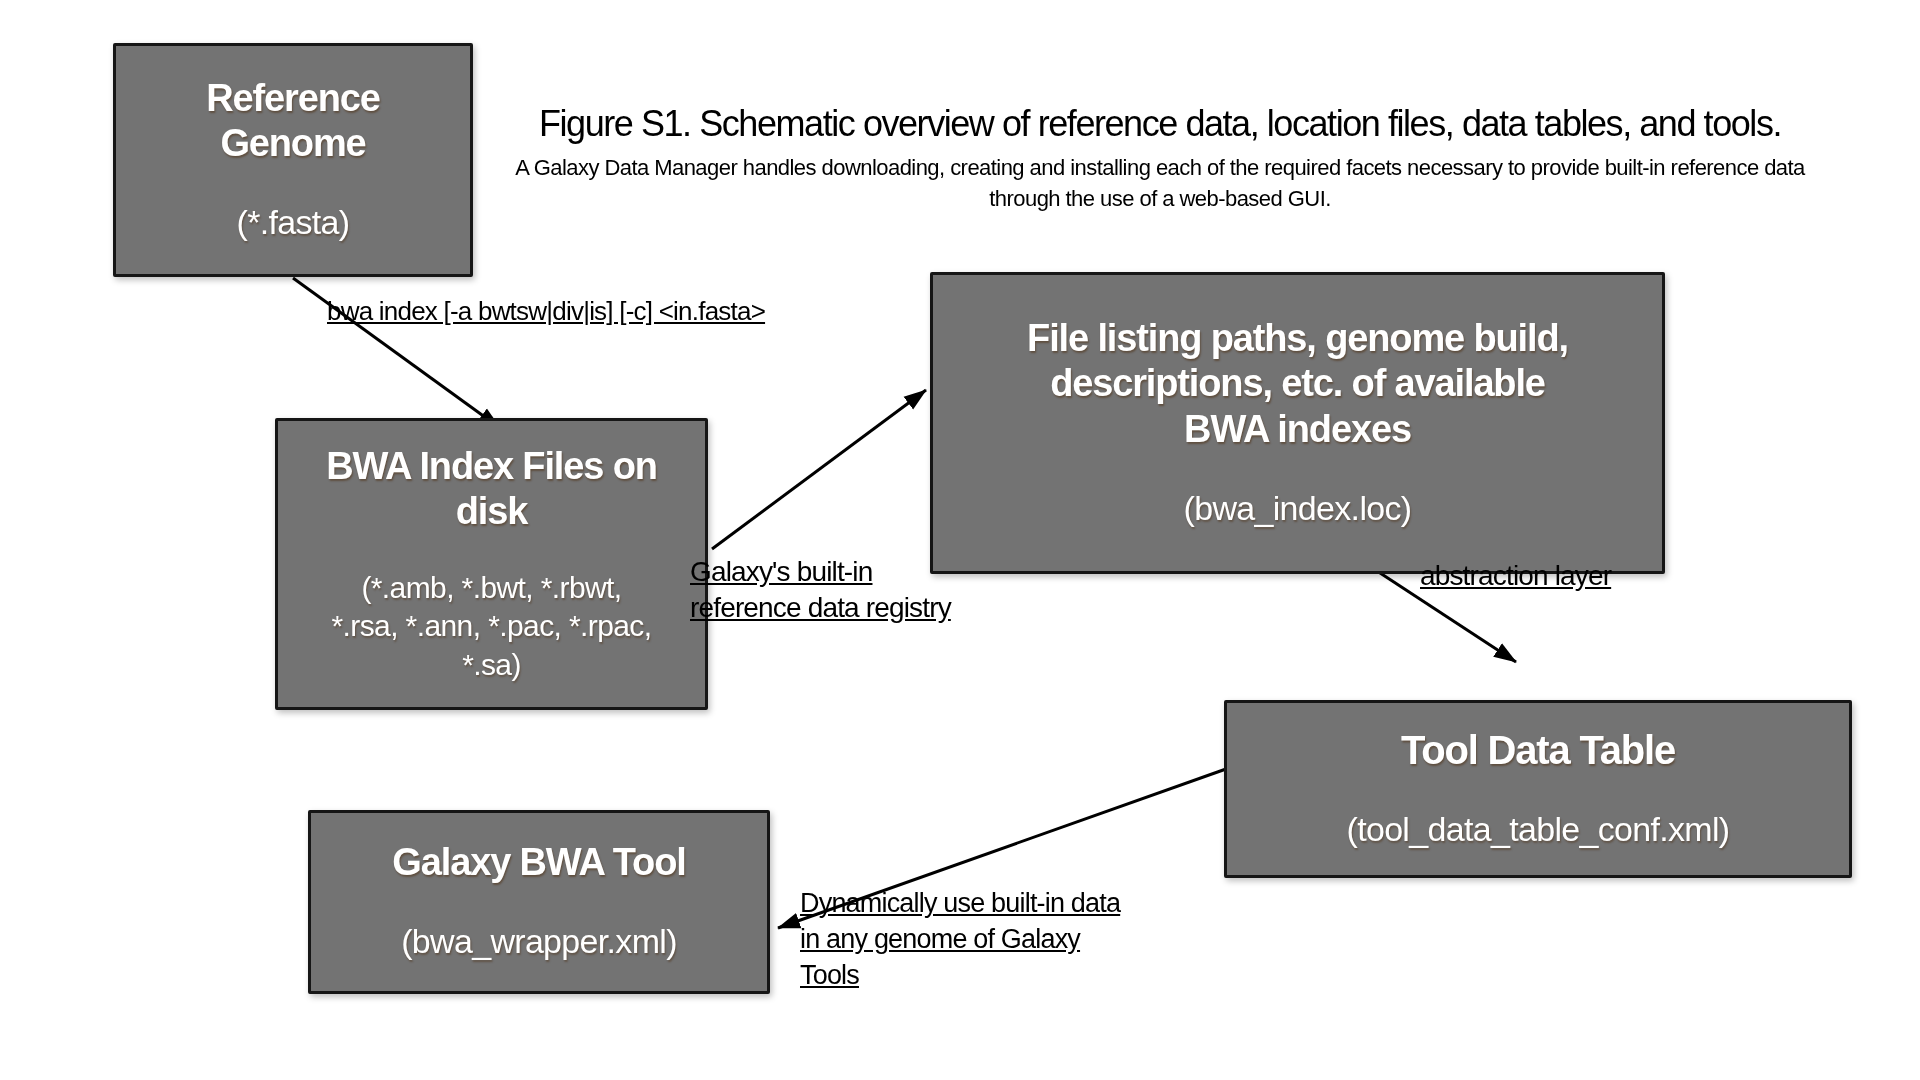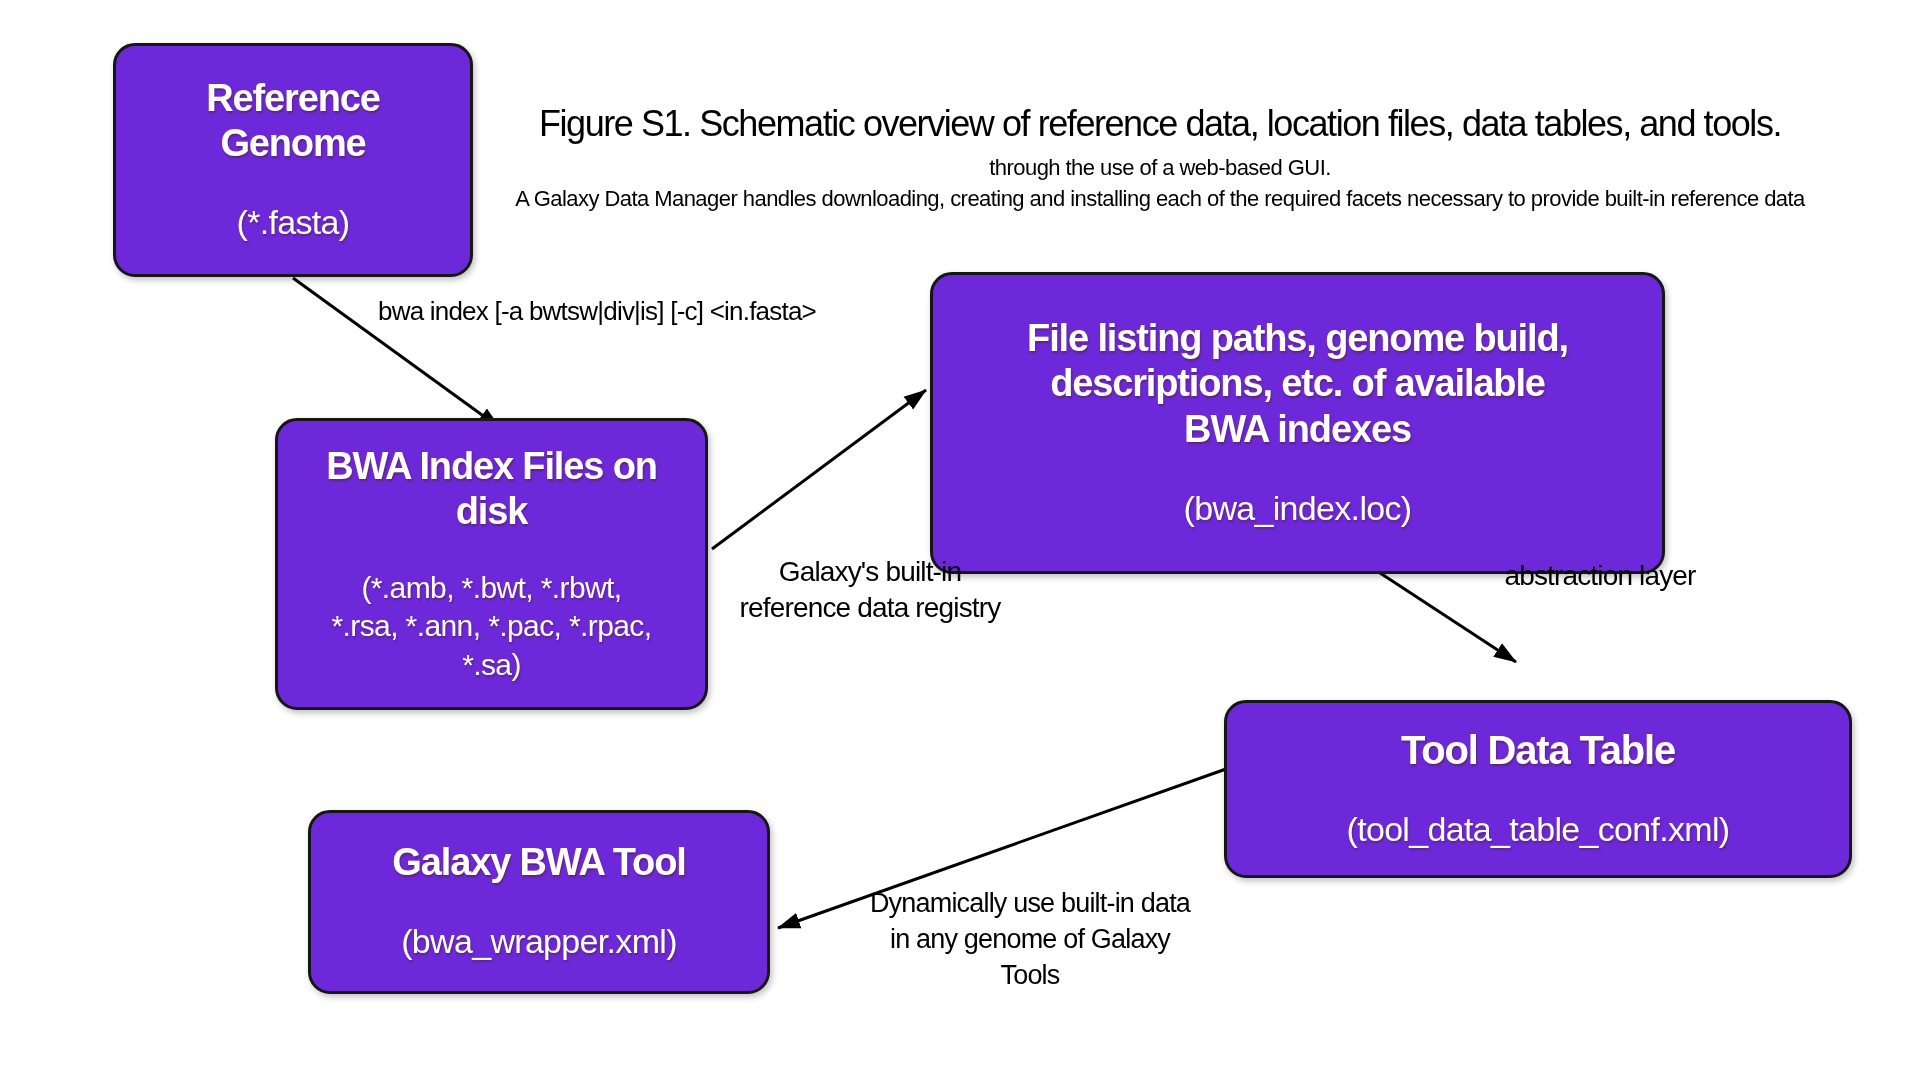--- a/index.html
+++ b/index.html
@@ -3,23 +3,23 @@
 <meta charset="utf-8">
 <style>
   * { margin: 0; padding: 0; box-sizing: border-box; }
   html, body { width: 1920px; height: 1080px; background: #ffffff; overflow: hidden; }
   body { position: relative; font-family: "Liberation Sans", "DejaVu Sans", sans-serif; color: #000; }
 
   .arrows { position: absolute; left: 0; top: 0; width: 1920px; height: 1080px; }
 
   .node {
     position: absolute;
-    background: #6d28d9;
+    background: #737373;
     border: 3px solid #161616;
-    border-radius: 22px;
+    border-radius: 2px;
     box-shadow: 2px 3px 6px rgba(0,0,0,0.25);
     display: flex;
     flex-direction: column;
     align-items: center;
     justify-content: center;
     text-align: center;
     color: #ffffff;
     padding: 6px 10px;
     gap: 32px;
   }
@@ -63,23 +63,24 @@
   .figure-subtitle {
     margin-top: 8px;
     font-size: 22px;
     letter-spacing: -0.025em;
     line-height: 1.4;
   }
   .figure-subtitle .sub-line { white-space: nowrap; }
 
   .edge-label {
     position: absolute;
-    text-align: center;
+    text-align: left;
     color: #000;
     white-space: pre-line;
+    text-decoration: underline;
   }
   #label-bwa-index-command { left: 327px; top: 296px; width: 540px; font-size: 26px; letter-spacing: -0.03em; white-space: nowrap; }
   #label-registry          { left: 690px; top: 514px; width: 360px; font-size: 28px; letter-spacing: -0.03em; line-height: 1.28; margin-top: 40px; }
   #label-abstraction       { left: 1420px; top: 560px; width: 360px; font-size: 28px; letter-spacing: -0.03em; }
   #label-dynamic-use       { left: 800px; top: 886px; width: 460px; font-size: 27px; letter-spacing: -0.03em; line-height: 1.33; }
 </style>
 </head>
 <body>
 
 <svg class="arrows" viewBox="0 0 1920 1080" xmlns="http://www.w3.org/2000/svg">
@@ -90,22 +91,22 @@
   </defs>
   <path d="M 293 278 L 500 428" stroke="#000" stroke-width="3" fill="none" marker-end="url(#arrowhead)"></path>
   <path d="M 712 549 L 926 390" stroke="#000" stroke-width="3" fill="none" marker-end="url(#arrowhead)"></path>
   <path d="M 1290 514 L 1516 662" stroke="#000" stroke-width="3" fill="none" marker-end="url(#arrowhead)"></path>
   <path d="M 1226 769 L 778 928" stroke="#000" stroke-width="3" fill="none" marker-end="url(#arrowhead)"></path>
 </svg>
 
 <div class="figure-heading">
   <div class="figure-title">Figure S1. Schematic overview of reference data, location files, data tables, and tools.</div>
   <div class="figure-subtitle">
+    <div class="sub-line">A Galaxy Data Manager handles downloading, creating and installing each of the required facets necessary to provide built-in reference data</div>
     <div class="sub-line">through the use of a web-based GUI.</div>
-    <div class="sub-line">A Galaxy Data Manager handles downloading, creating and installing each of the required facets necessary to provide built-in reference data</div>
   </div>
 </div>
 
 <div class="node" id="node-reference-genome">
   <div class="node-title">Reference
 Genome</div>
   <div class="node-sub">(*.fasta)</div>
 </div>
 
 <div class="node" id="node-bwa-index-files">

